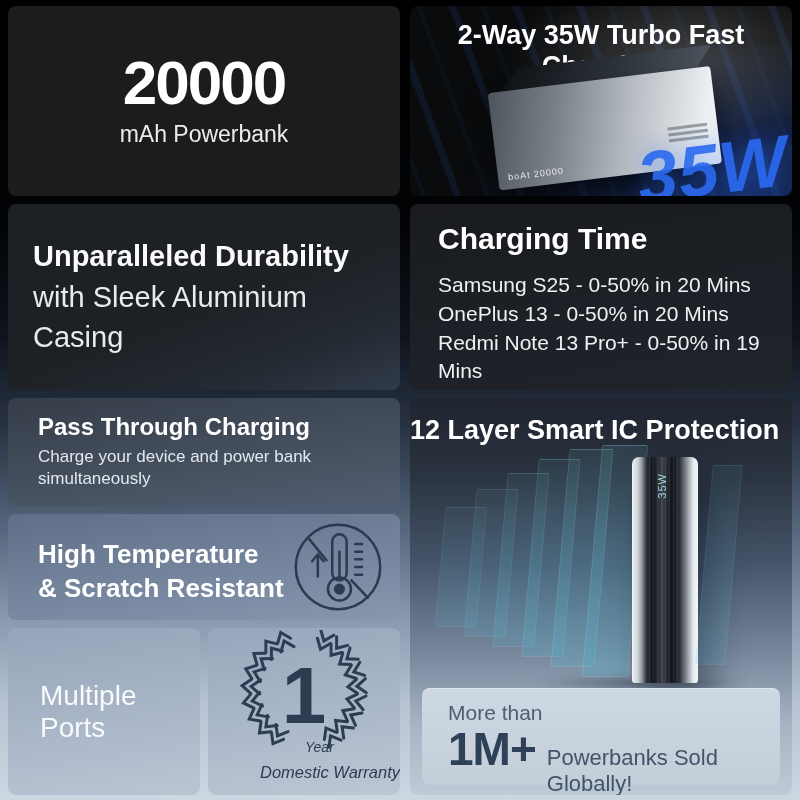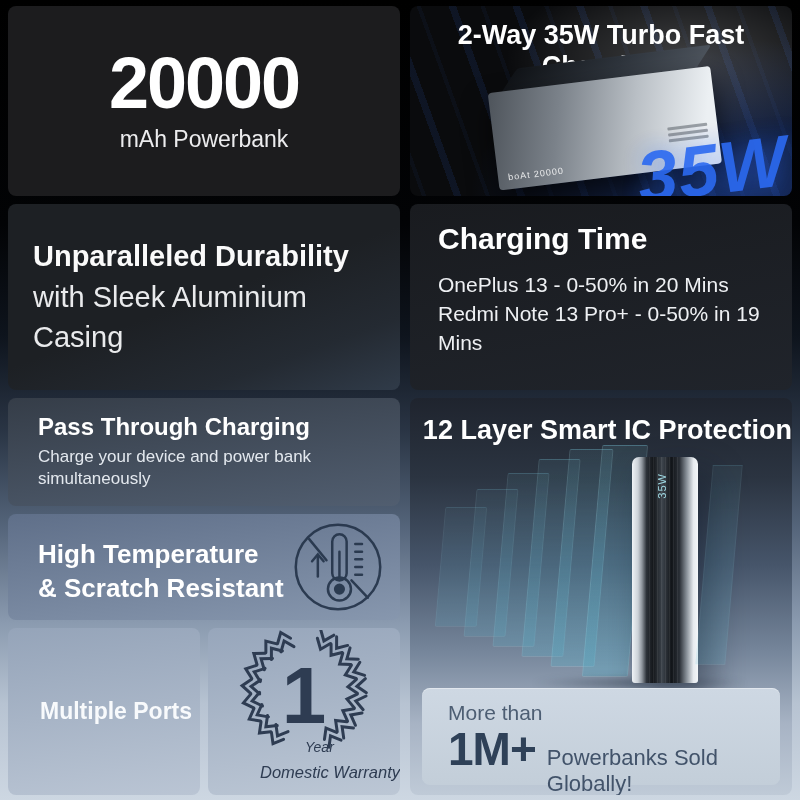--- a/index.html
+++ b/index.html
@@ -6,21 +6,21 @@
   body{
     width:800px;height:800px;position:relative;overflow:hidden;
     font-family:"Liberation Sans", sans-serif;
     background:linear-gradient(180deg,#000 0%,#020305 28%,#0e141d 42%,#2a3545 54%,#55657b 66%,#8b9bb0 78%,#b7c3d2 88%,#cdd7e2 100%);
   }
   .tile{position:absolute;border-radius:8px;overflow:hidden;}
 
   
   #tile-capacity{left:8px;top:6px;width:392px;height:190px;background:#1c1c1e;
     display:flex;flex-direction:column;align-items:center;justify-content:center;}
-  .cap-number{color:#fff;font-size:72px;font-weight:700;letter-spacing:-2px;line-height:.95;}
+  .cap-number{color:#fff;font-size:62px;font-weight:700;letter-spacing:-2px;line-height:.95;}
   .cap-unit{color:#ececee;font-size:23px;margin-top:8px;}
 
   
   #tile-turbo{left:410px;top:6px;width:382px;height:190px;background:#0a0b0d;}
   #tile-turbo .glow{position:absolute;inset:0;
     background:radial-gradient(ellipse at 72% 28%, rgba(255,255,255,.22), transparent 46%),
                radial-gradient(ellipse at 88% 100%, rgba(44,98,230,.40), transparent 58%);}
   #tile-turbo .streaks{position:absolute;inset:-40px;opacity:.8;transform:rotate(-6deg);
     background:repeating-linear-gradient(76deg, transparent 0 26px, rgba(56,118,255,.12) 26px 33px,
       transparent 33px 56px, rgba(56,118,255,.06) 56px 60px);}
@@ -65,35 +65,35 @@
   #tile-temp{left:8px;top:514px;width:392px;height:106px;
     background:linear-gradient(172deg,#5f6f89,#8797ae);
     padding:23px 0 0 30px;box-sizing:border-box;}
   .temp-line{color:#fff;font-size:26px;font-weight:700;line-height:1.32;}
   .temp-icon{position:absolute;right:14px;top:5px;opacity:.9;}
 
   
   #tile-ports{left:8px;top:628px;width:192px;height:167px;
     background:linear-gradient(172deg,#95a4b9,#bac5d4);
     display:flex;align-items:center;padding-left:32px;box-sizing:border-box;}
-  .ports-label{color:#f8fafc;font-size:23px;font-weight:700;}
+  .ports-label{color:#f8fafc;font-size:28px;font-weight:400;}
 
   
   #tile-warranty{left:208px;top:628px;width:192px;height:167px;
     background:linear-gradient(172deg,#97a6bb,#bcc7d5);}
   .warranty-svg{position:absolute;left:30px;top:2px;}
   .laurel{stroke:#2e3c52;stroke-width:3;stroke-linecap:round;fill:none;}
   .warranty-year{position:absolute;left:97px;top:111px;color:#2e3c52;font-size:14px;font-style:italic;}
   .warranty-label{position:absolute;left:0;right:0;bottom:13px;text-align:right;
     color:#2e3c52;font-size:16.5px;font-style:italic;font-weight:500;}
 
   
   #tile-protect{left:410px;top:398px;width:382px;height:397px;
     background:linear-gradient(180deg,#1f242e 0%,#2b3441 20%,#46556a 42%,#76869b 64%,#a7b3c4 82%,#bfcad7 100%);}
-  .protect-title{position:absolute;top:17px;left:0;right:0;text-align:right;
+  .protect-title{position:absolute;top:17px;left:0;right:0;text-align:left;
     color:#fff;font-size:27px;font-weight:700;}
   .stage{position:absolute;inset:0;}
   .slab{position:absolute;transform:skewX(-5deg);
     background:linear-gradient(180deg,rgba(140,224,240,.10),rgba(86,178,203,.34));
     border:1px solid rgba(200,240,250,.14);border-radius:2px;}
   .bar{position:absolute;left:222px;bottom:112px;width:66px;height:226px;
     border-radius:7px 7px 3px 3px;box-shadow:14px 16px 34px rgba(10,20,35,.45);
     background:linear-gradient(90deg,#eff3f6 0%,#ccd2d8 9%,#8f969e 15%,#2c3138 22%,#14171b 32%,#3c434b 46%,#121519 60%,#2b3037 72%,#8a929a 83%,#e6eaee 93%,#f4f7f9 100%);}
   .bar-ridges{position:absolute;left:14px;top:0;bottom:0;width:34px;
     background:repeating-linear-gradient(90deg,transparent 0 3px,rgba(255,255,255,.07) 3px 4px);}
@@ -141,20 +141,21 @@
   <div class="wattage">35W</div>
 </section>
 
 <section class="tile" id="tile-durability">
   <div class="dur-line1">Unparalleled Durability</div>
   <div class="dur-line2">with Sleek Aluminium Casing</div>
 </section>
 
 <section class="tile" id="tile-time">
   <div class="time-title">Charging Time</div>
+  <div class="time-item">Samsung S25 - 0-50% in 20 Mins</div>
   <div class="time-item">OnePlus 13 - 0-50% in 20 Mins</div>
   <div class="time-item">Redmi Note 13 Pro+ - 0-50% in 19 Mins</div>
 
 </section>
 
 <section class="tile" id="tile-pass">
   <div class="pass-title">Pass Through Charging</div>
   <div class="pass-body">Charge your device and power bank simultaneously</div>
 </section>
 

